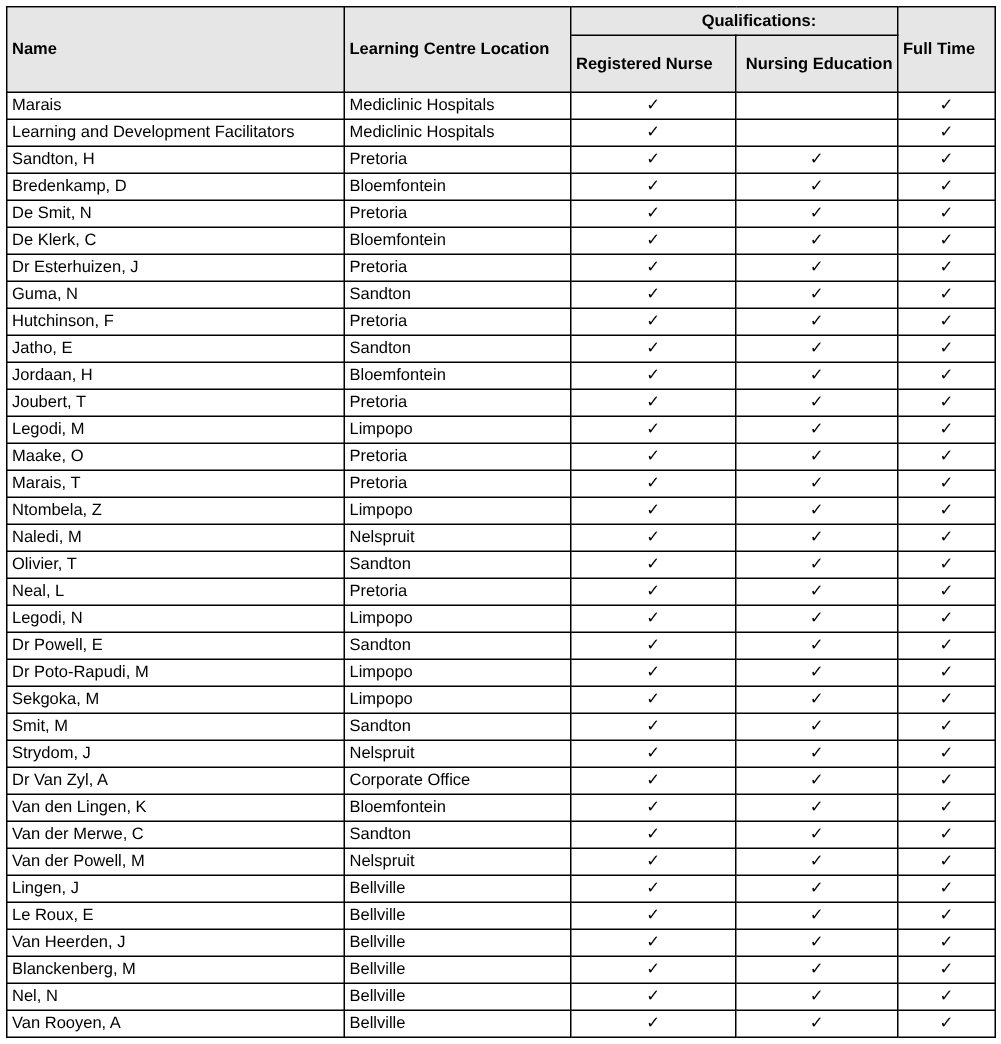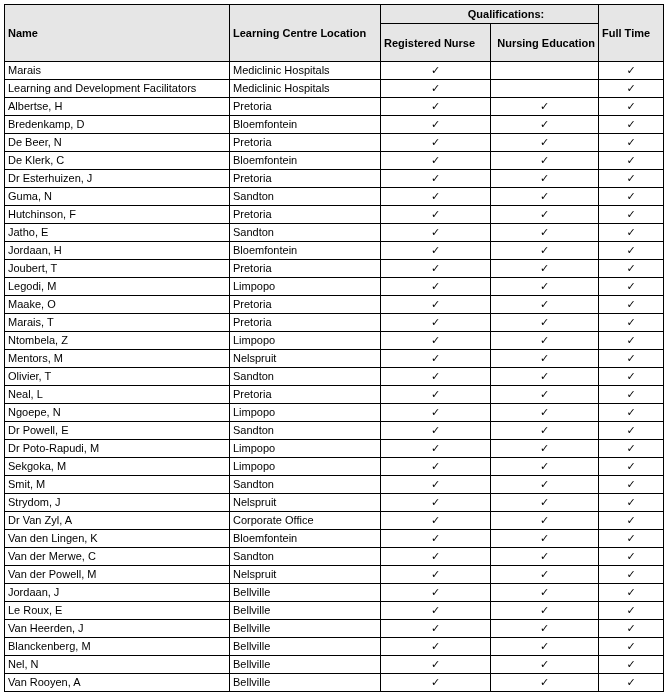--- a/index.html
+++ b/index.html
@@ -89,35 +89,35 @@
           <td class="chk">✓</td>
         </tr>
         <tr>
           <td>Learning and Development Facilitators</td>
           <td>Mediclinic Hospitals</td>
           <td class="chk">✓</td>
           <td class="chk"></td>
           <td class="chk">✓</td>
         </tr>
         <tr>
-          <td>Albertse, H</td>
+          <td>Sandton, H</td>
           <td>Pretoria</td>
           <td class="chk">✓</td>
           <td class="chk">✓</td>
           <td class="chk">✓</td>
         </tr>
         <tr>
           <td>Bredenkamp, D</td>
           <td>Bloemfontein</td>
           <td class="chk">✓</td>
           <td class="chk">✓</td>
           <td class="chk">✓</td>
         </tr>
         <tr>
-          <td>De Beer, N</td>
+          <td>De Smit, N</td>
           <td>Pretoria</td>
           <td class="chk">✓</td>
           <td class="chk">✓</td>
           <td class="chk">✓</td>
         </tr>
         <tr>
           <td>De Klerk, C</td>
           <td>Bloemfontein</td>
           <td class="chk">✓</td>
           <td class="chk">✓</td>
@@ -187,42 +187,42 @@
           <td class="chk">✓</td>
         </tr>
         <tr>
           <td>Ntombela, Z</td>
           <td>Limpopo</td>
           <td class="chk">✓</td>
           <td class="chk">✓</td>
           <td class="chk">✓</td>
         </tr>
         <tr>
-          <td>Mentors, M</td>
+          <td>Naledi, M</td>
           <td>Nelspruit</td>
           <td class="chk">✓</td>
           <td class="chk">✓</td>
           <td class="chk">✓</td>
         </tr>
         <tr>
           <td>Olivier, T</td>
           <td>Sandton</td>
           <td class="chk">✓</td>
           <td class="chk">✓</td>
           <td class="chk">✓</td>
         </tr>
         <tr>
           <td>Neal, L</td>
           <td>Pretoria</td>
           <td class="chk">✓</td>
           <td class="chk">✓</td>
           <td class="chk">✓</td>
         </tr>
         <tr>
-          <td>Ngoepe, N</td>
+          <td>Legodi, N</td>
           <td>Limpopo</td>
           <td class="chk">✓</td>
           <td class="chk">✓</td>
           <td class="chk">✓</td>
         </tr>
         <tr>
           <td>Dr Powell, E</td>
           <td>Sandton</td>
           <td class="chk">✓</td>
           <td class="chk">✓</td>
@@ -278,21 +278,21 @@
           <td class="chk">✓</td>
         </tr>
         <tr>
           <td>Van der Powell, M</td>
           <td>Nelspruit</td>
           <td class="chk">✓</td>
           <td class="chk">✓</td>
           <td class="chk">✓</td>
         </tr>
         <tr>
-          <td>Jordaan, J</td>
+          <td>Lingen, J</td>
           <td>Bellville</td>
           <td class="chk">✓</td>
           <td class="chk">✓</td>
           <td class="chk">✓</td>
         </tr>
         <tr>
           <td>Le Roux, E</td>
           <td>Bellville</td>
           <td class="chk">✓</td>
           <td class="chk">✓</td>

